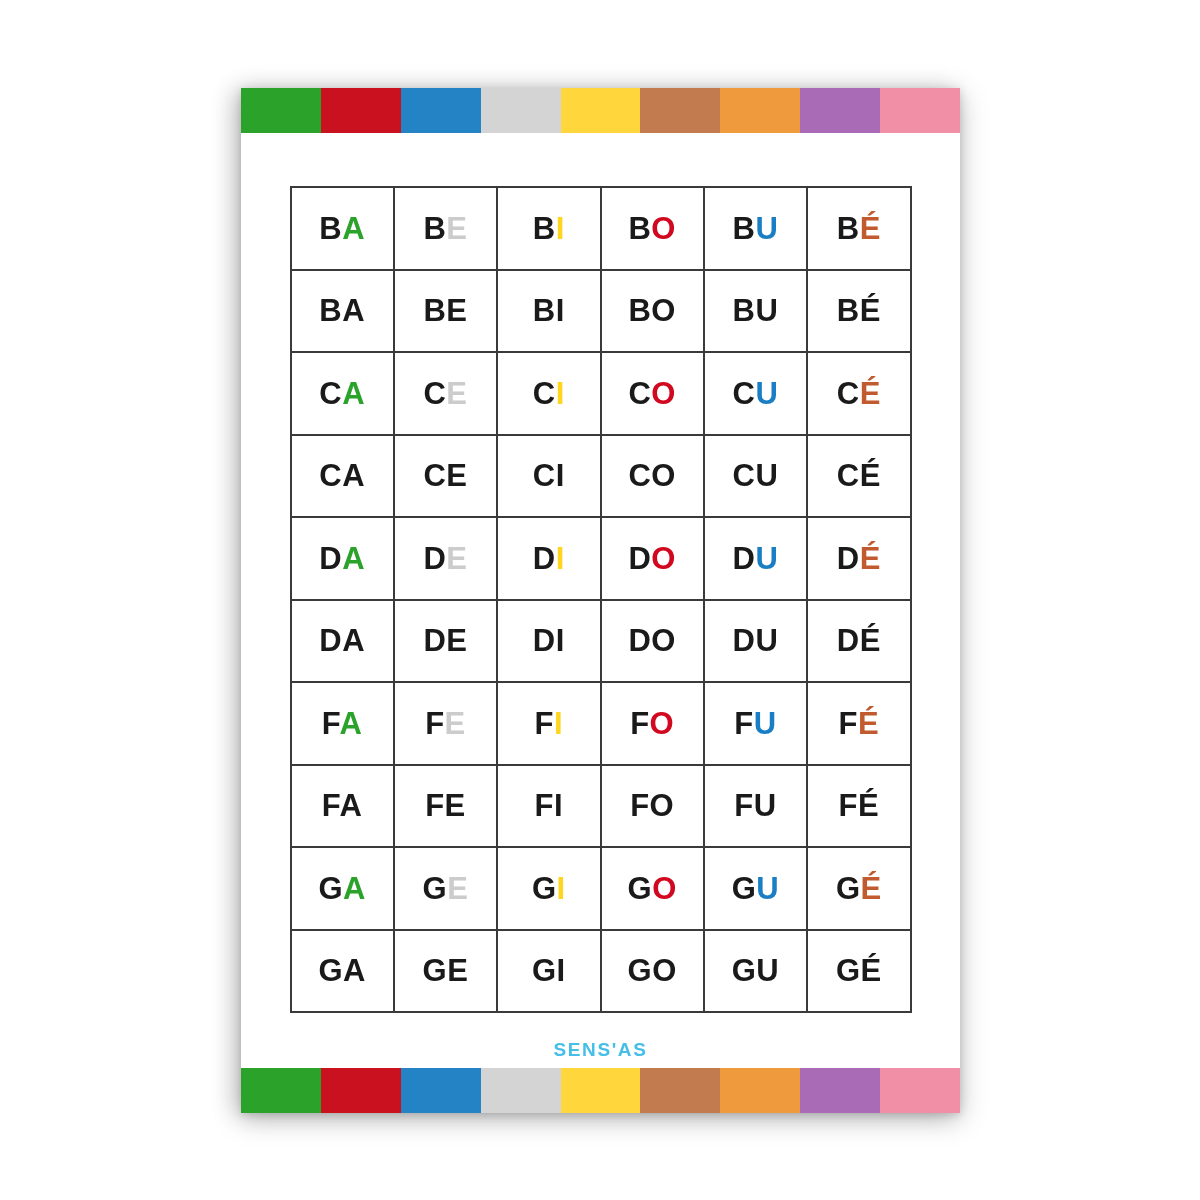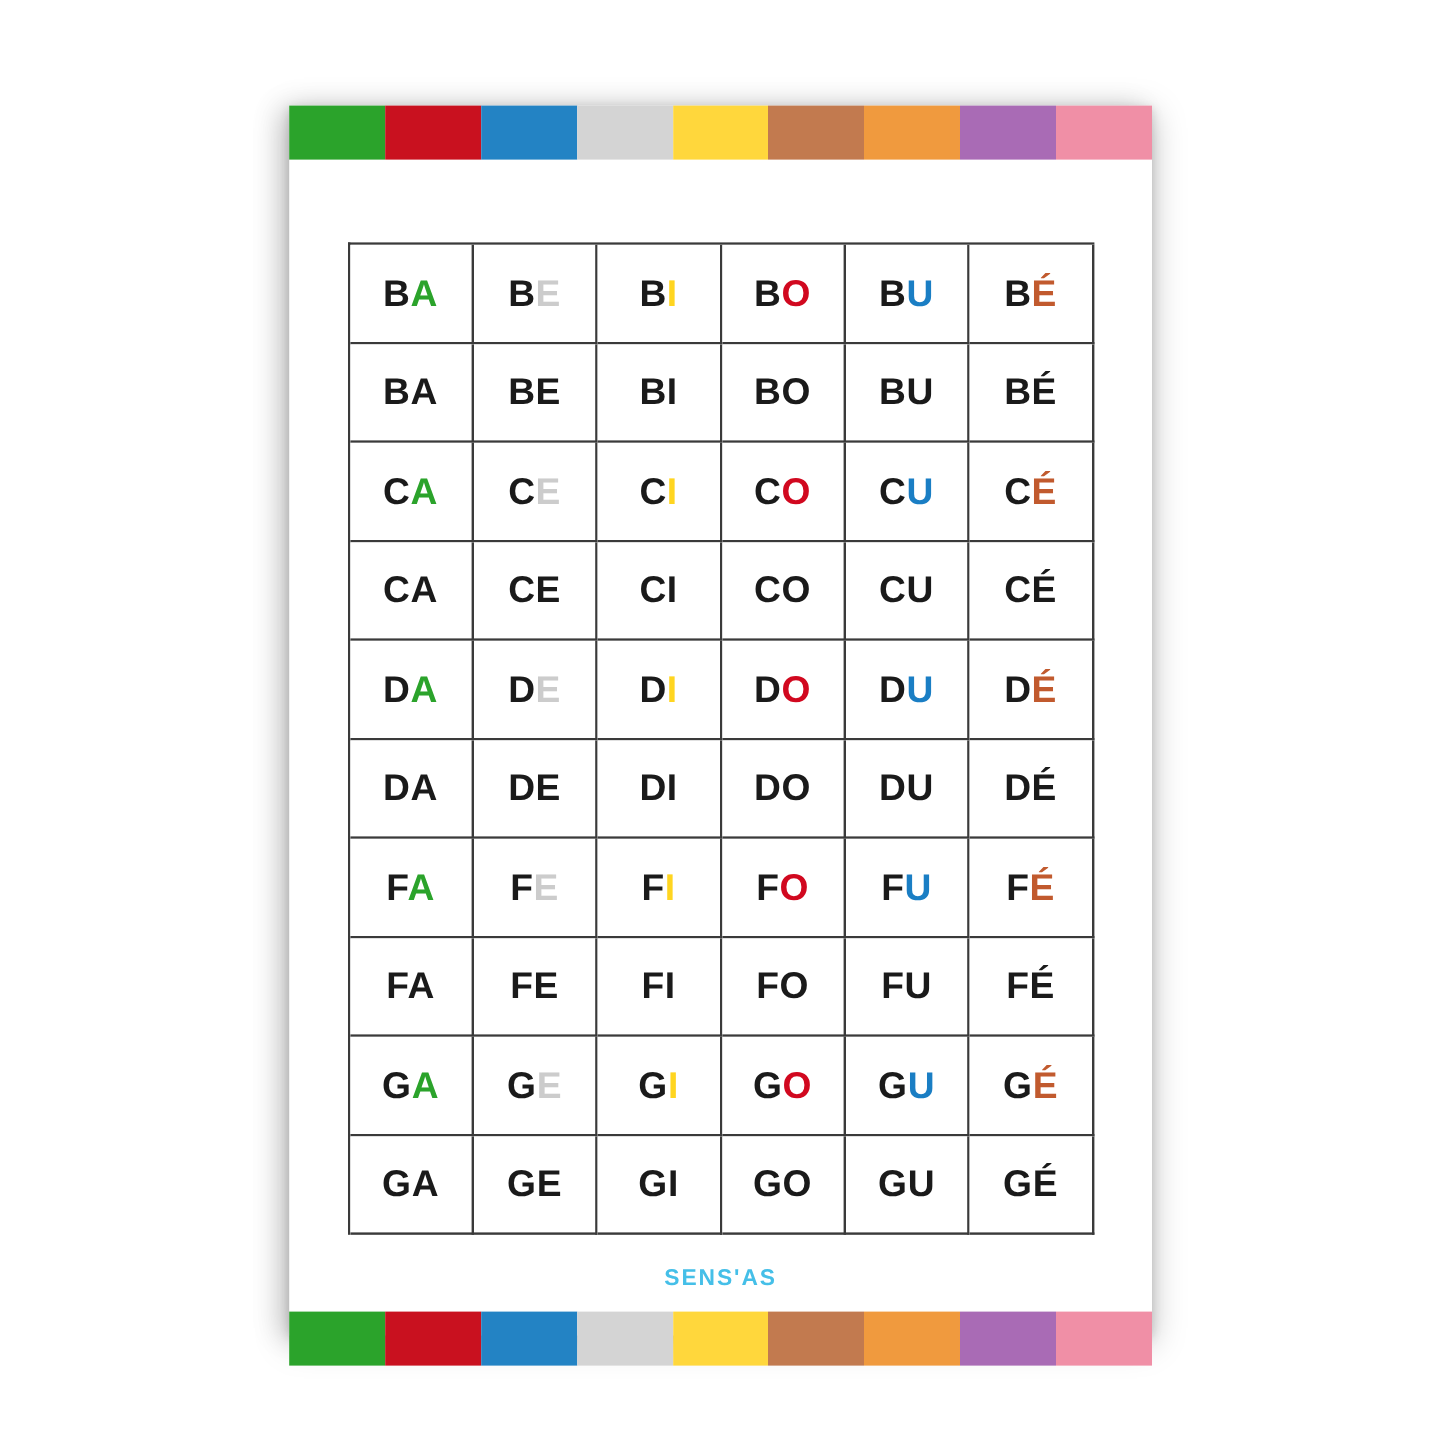--- a/index.html
+++ b/index.html
@@ -27,21 +27,20 @@
     left: 241px;
     top: 88px;
     width: 719px;
     height: 1025px;
     background: #ffffff;
     box-shadow: 0 6px 26px rgba(0,0,0,0.26),
                 0 2px 8px rgba(0,0,0,0.14),
                 -10px 0 22px rgba(0,0,0,0.10);
     display: flex;
     flex-direction: column;
-    gap: 16px;
   }
 
   
   .colorbar {
     display: flex;
     width: 100%;
     height: 45px;
     flex: 0 0 auto;
   }
   .colorbar .swatch {

